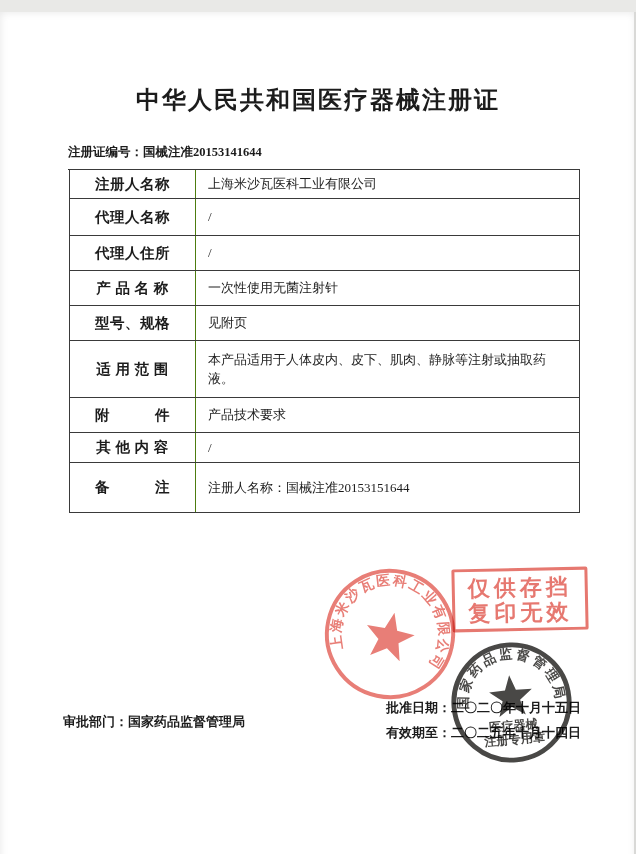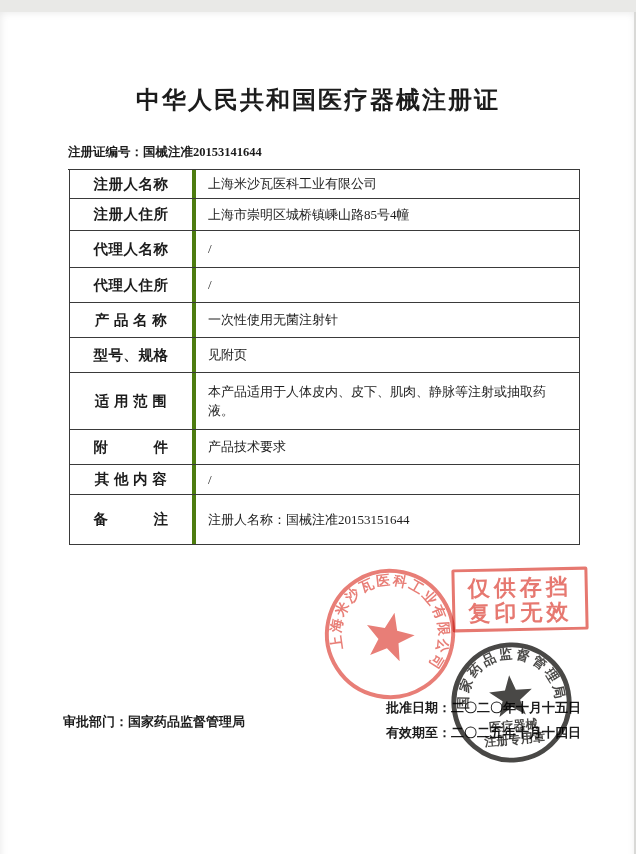--- a/index.html
+++ b/index.html
@@ -28,21 +28,21 @@
 
   .cert-table{
     position:absolute;left:69px;top:157px;width:509px;
     border:1.5px solid #3a3a3a;
   }
   .row{display:flex;box-sizing:border-box;}
   .row + .row{border-top:1px solid #3a3a3a;}
   .cell{box-sizing:border-box;display:flex;align-items:center;}
   .label{
     width:126px;justify-content:center;
-    border-right:4px solid #4d7c0f;
+    border-right:1px solid #4d7c0f;
     font-weight:700;font-size:14.5px;letter-spacing:.5px;
   }
   .value{
     flex:1;padding:3px 8px 3px 12px;
     font-size:13px;line-height:1.5;
   }
 
   .footer-dept{position:absolute;left:63px;top:701px;font-size:13px;font-weight:600;}
   .footer-approval{position:absolute;left:386px;top:687px;font-size:13px;font-weight:600;}
   .footer-valid{position:absolute;left:386px;top:712px;font-size:13px;font-weight:600;font-family:Liberation Serif, serif;}
@@ -67,24 +67,20 @@
 <div class="page">
 
   <div class="doc-title">中华人民共和国医疗器械注册证</div>
 
   <div class="reg-no">注册证编号：国械注准20153141644</div>
 
   <div class="cert-table">
     <div class="row" style="height:28px">
       <div class="cell label">注册人名称</div>
       <div class="cell value">上海米沙瓦医科工业有限公司</div>
-    </div>
-    <div class="row" style="height:32px">
-      <div class="cell label">注册人住所</div>
-      <div class="cell value">上海市崇明区城桥镇嵊山路85号4幢</div>
     </div>
     <div class="row" style="height:37px">
       <div class="cell label">代理人名称</div>
       <div class="cell value">/</div>
     </div>
     <div class="row" style="height:35px">
       <div class="cell label">代理人住所</div>
       <div class="cell value">/</div>
     </div>
     <div class="row" style="height:35px">

